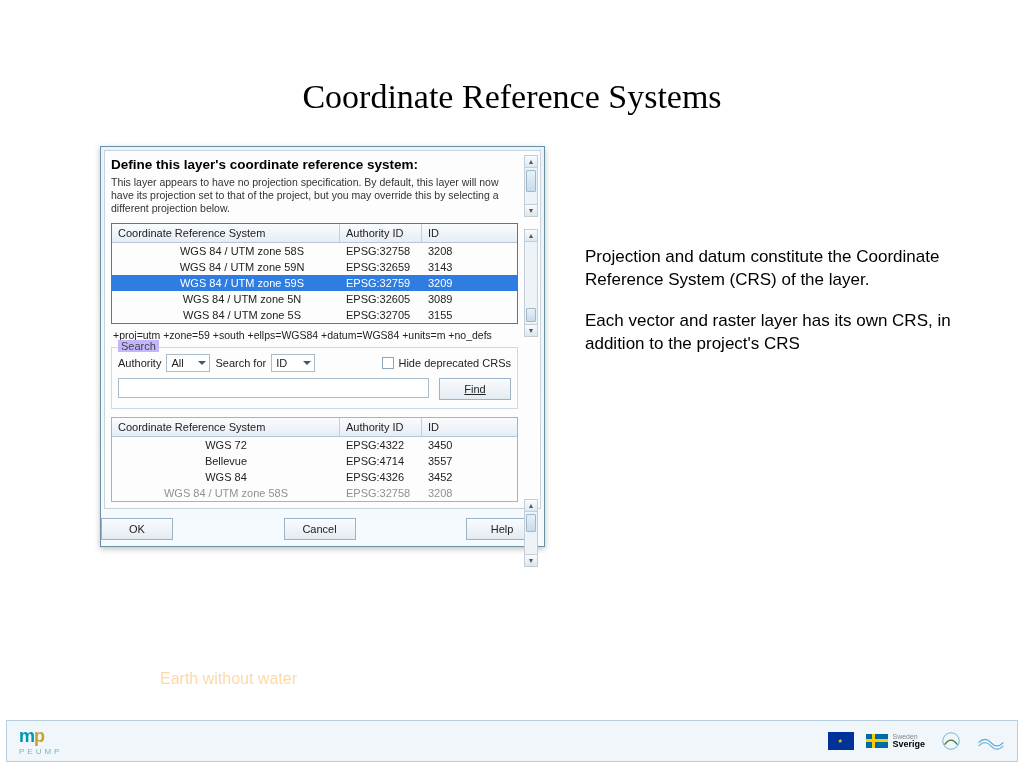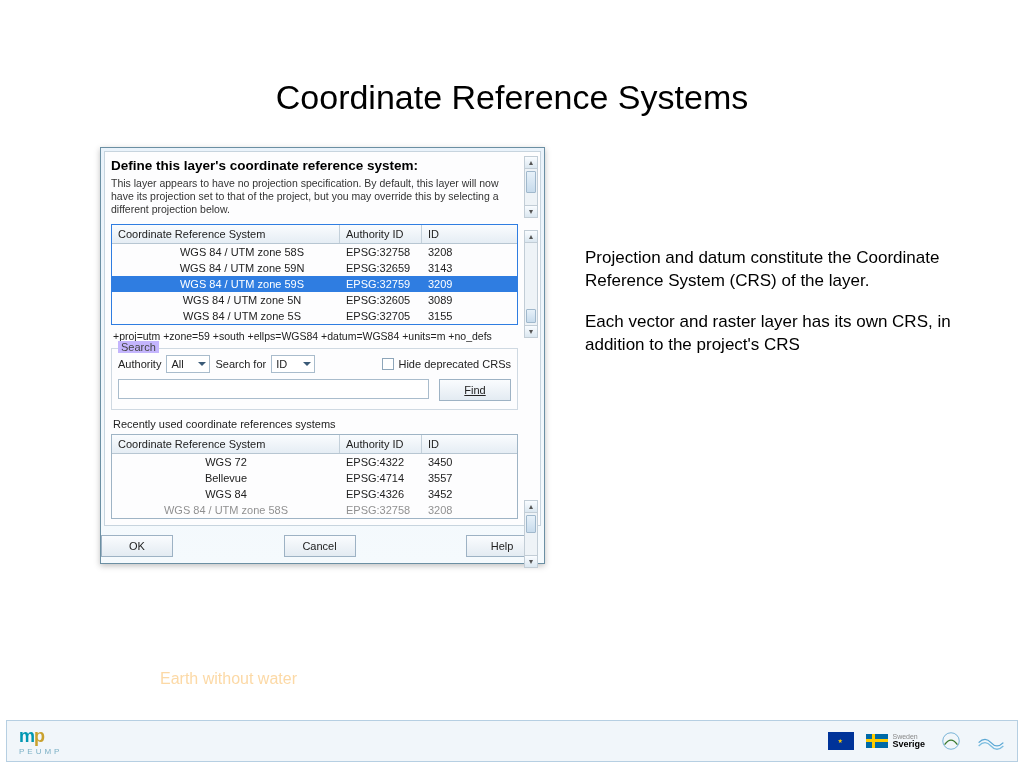--- a/index.html
+++ b/index.html
@@ -1,17 +1,17 @@
 <!DOCTYPE html>
 <html><head>
 <meta charset="utf-8">
 <style>
   * { box-sizing: border-box; margin: 0; padding: 0; }
   body { width: 1024px; height: 768px; font-family: "Segoe UI", Tahoma, sans-serif; background: #fff; position: relative; overflow: hidden; }
-  .slide-title { text-align: center; font-size: 34px; font-weight: 400; padding-top: 78px; color: #000; }
+  .slide-title { text-align: center; font-size: 34px; font-weight: 400; padding-top: 78px; color: #000; font-family: Liberation Serif, serif; }
   .content { display: flex; padding: 30px 50px 0 100px; }
   .dialog { width: 445px; border: 1px solid #6b8fa3; background: linear-gradient(#eaf3fb,#f5fafd); box-shadow: 0 2px 6px rgba(0,0,0,.25); font-size: 11px; color: #222; }
   .titlebar { display: flex; align-items: center; height: 24px; padding: 0 4px; background: linear-gradient(#f2f9ff,#d8ebf9); position: relative; }
   .tb-leaf { width: 14px; height: 14px; margin-right: 4px; }
   .tb-leaf svg { width: 14px; height: 14px; }
   .tb-title { font-size: 12px; color: #1b3a52; }
   .tb-btns { position: absolute; right: 2px; top: 1px; display: flex; }
   .tb-help { width: 26px; height: 18px; background: linear-gradient(#eef6fc,#cfe4f4); border: 1px solid #8fb1c8; border-radius: 2px; text-align: center; line-height: 15px; font-size: 12px; color: #2a3b48; margin-right: 2px; }
   .tb-close { width: 40px; height: 18px; background: linear-gradient(#e98b84,#c8463b); border: 1px solid #8e2c24; border-radius: 2px; color: #fff; text-align: center; line-height: 15px; font-size: 11px; font-weight: bold; }
   .inner { background: #fdfdfe; margin: 3px; border: 1px solid #c7d4de; padding: 6px; position: relative; }
@@ -151,21 +151,20 @@
               <span class="chk"></span>
               <span>Hide deprecated CRSs</span>
             </span>
         </div>
         <div class="searchbox">
           <div class="sb-input"></div>
           <div class="btn find">Find</div>
         </div>
       </div>
 
-      <div class="section-label">Recently used coordinate references systems</div>
       <div class="grid recent">
         <div class="grid-head">
           <div class="gh c1">Coordinate Reference System</div>
           <div class="gh c2">Authority ID</div>
           <div class="gh c3">ID</div>
         </div>
         <div class="grid-body">
           <div class="row">
               <span class="tc c1">WGS 72</span>
               <span class="tc c2">EPSG:4322</span>

